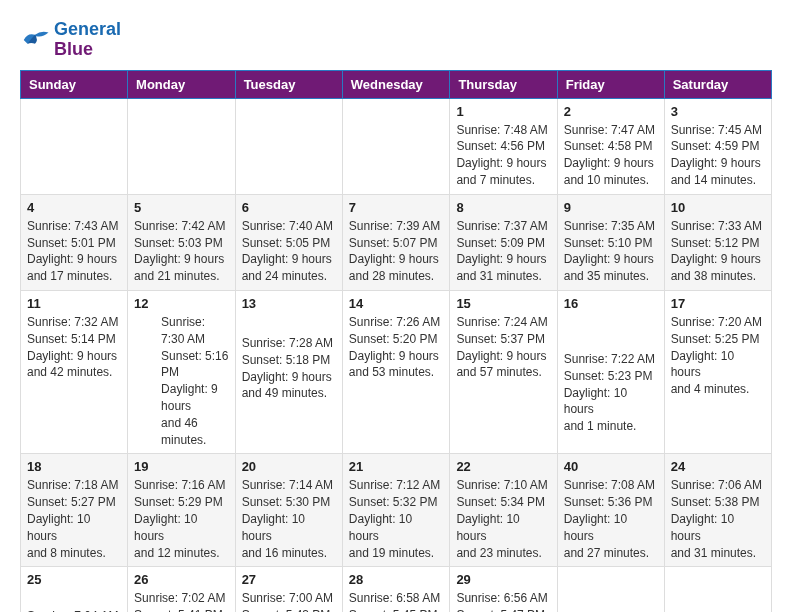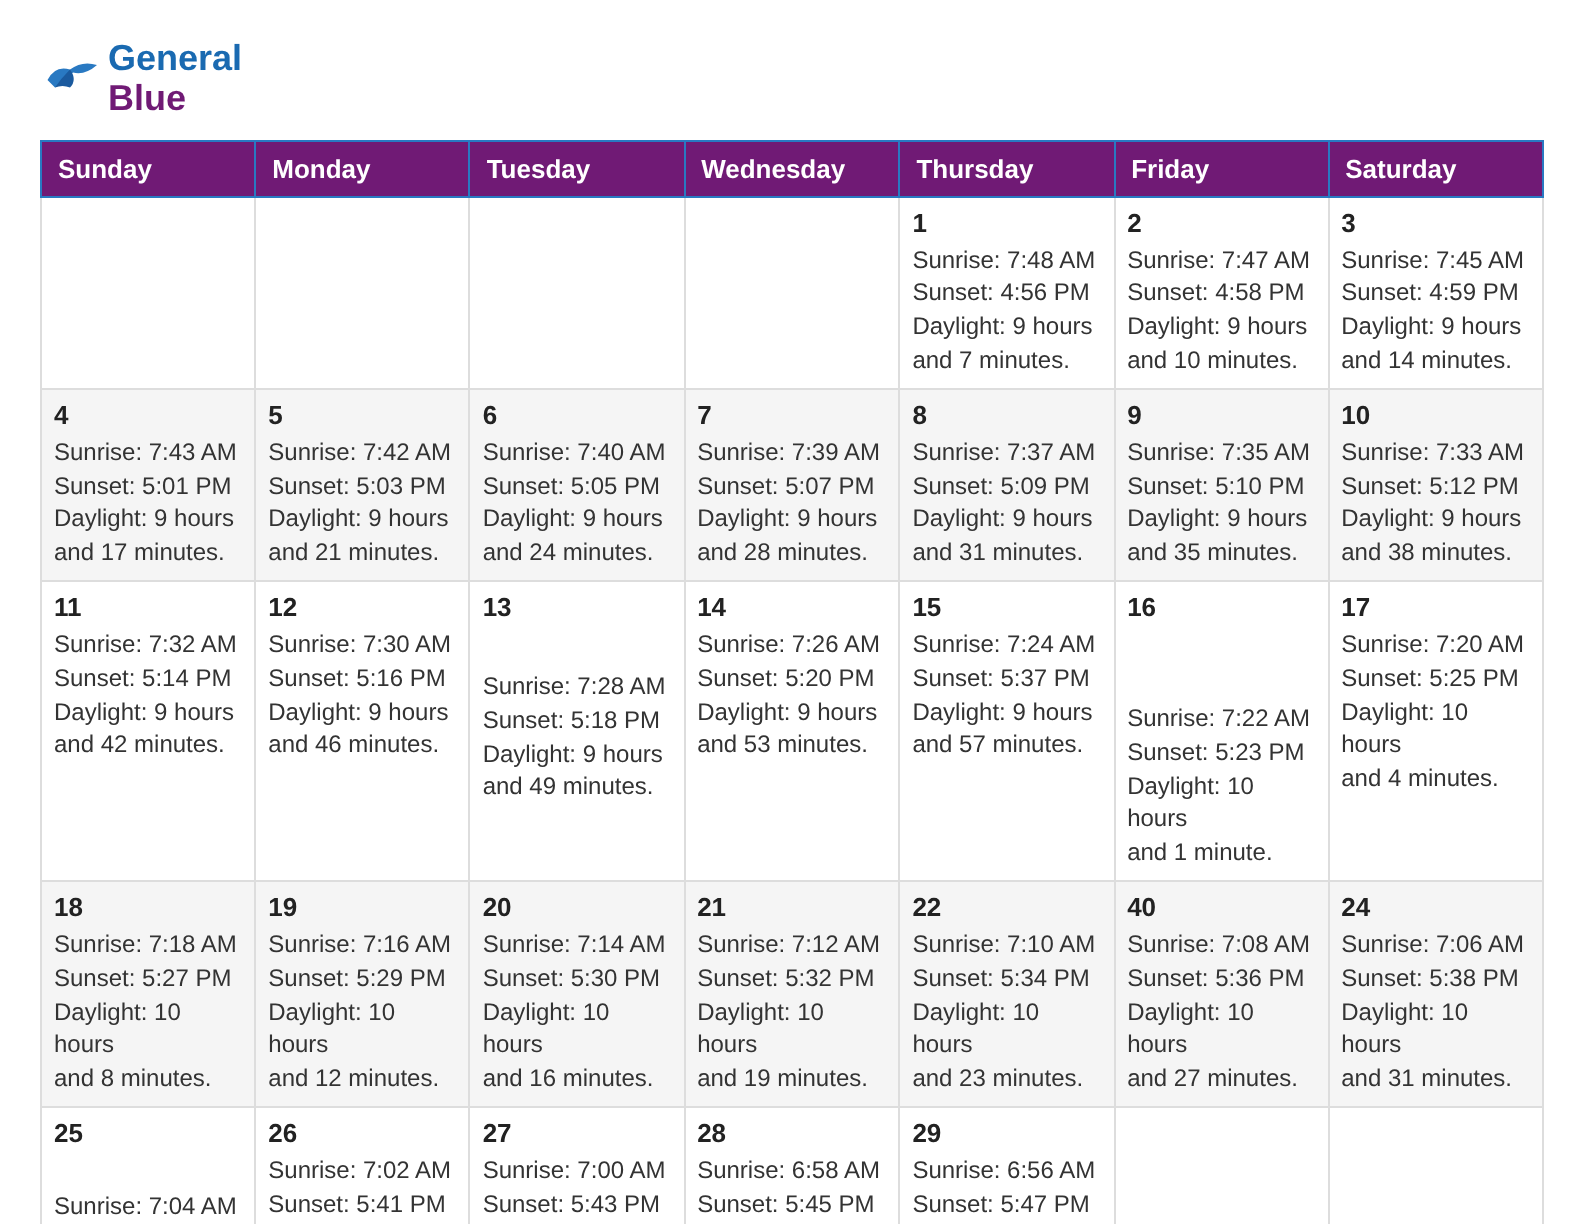--- a/index.html
+++ b/index.html
@@ -202,21 +202,21 @@
       <tr>
         <td>
           <span class="day-num">11</span>
           <div class="day-info" style="white-space: pre-line;">Sunrise: 7:32 AM
 Sunset: 5:14 PM
 Daylight: 9 hours
 and 42 minutes.</div>
         </td>
         <td>
           <span class="day-num">12</span>
-          <div class="day-info" style="white-space: pre-line;">Sunrise: 7:30 AM
+          <div class="day-info" style="white-space: pre-line; margin-left: 27px;">Sunrise: 7:30 AM
 Sunset: 5:16 PM
 Daylight: 9 hours
 and 46 minutes.</div>
         </td>
         <td>
           <span class="day-num">13</span>
           <div class="day-info" style="white-space: pre-line; margin-top: 24px;">Sunrise: 7:28 AM
 Sunset: 5:18 PM
 Daylight: 9 hours
 and 49 minutes.</div>

